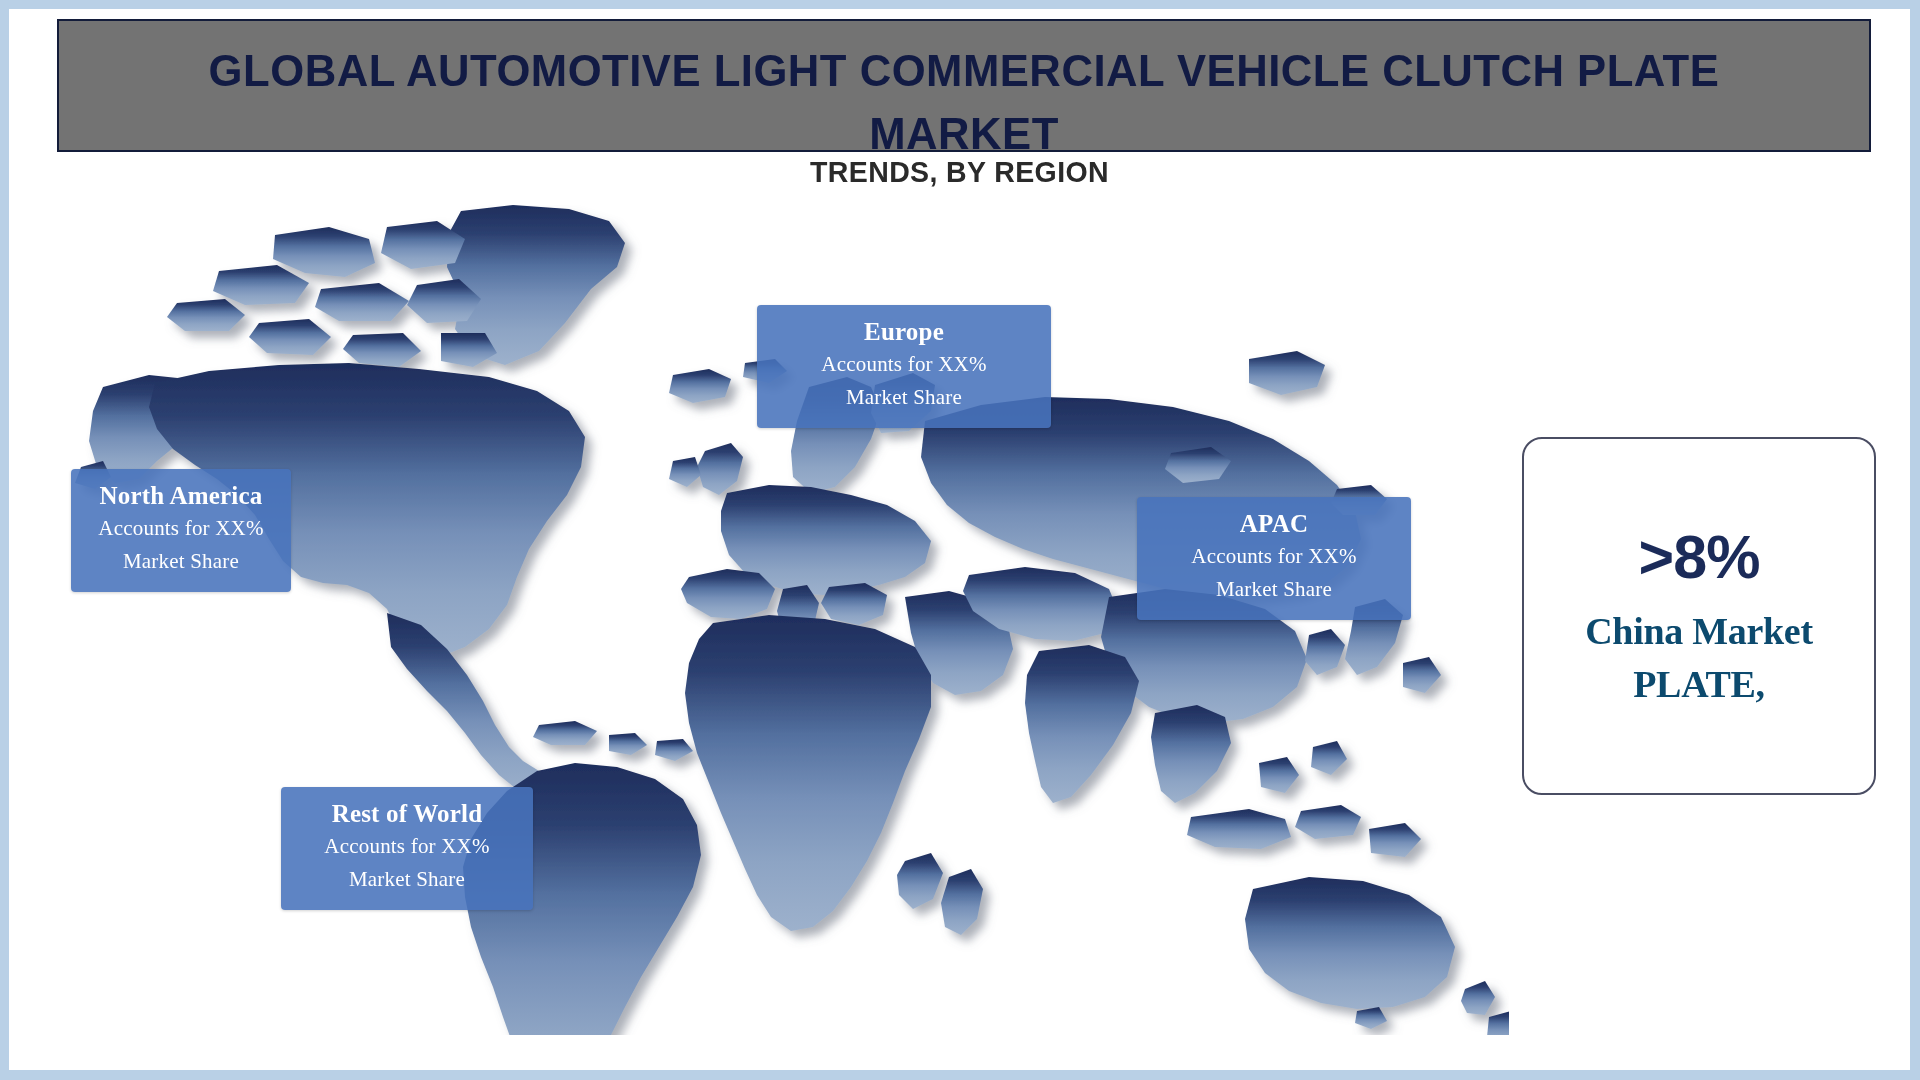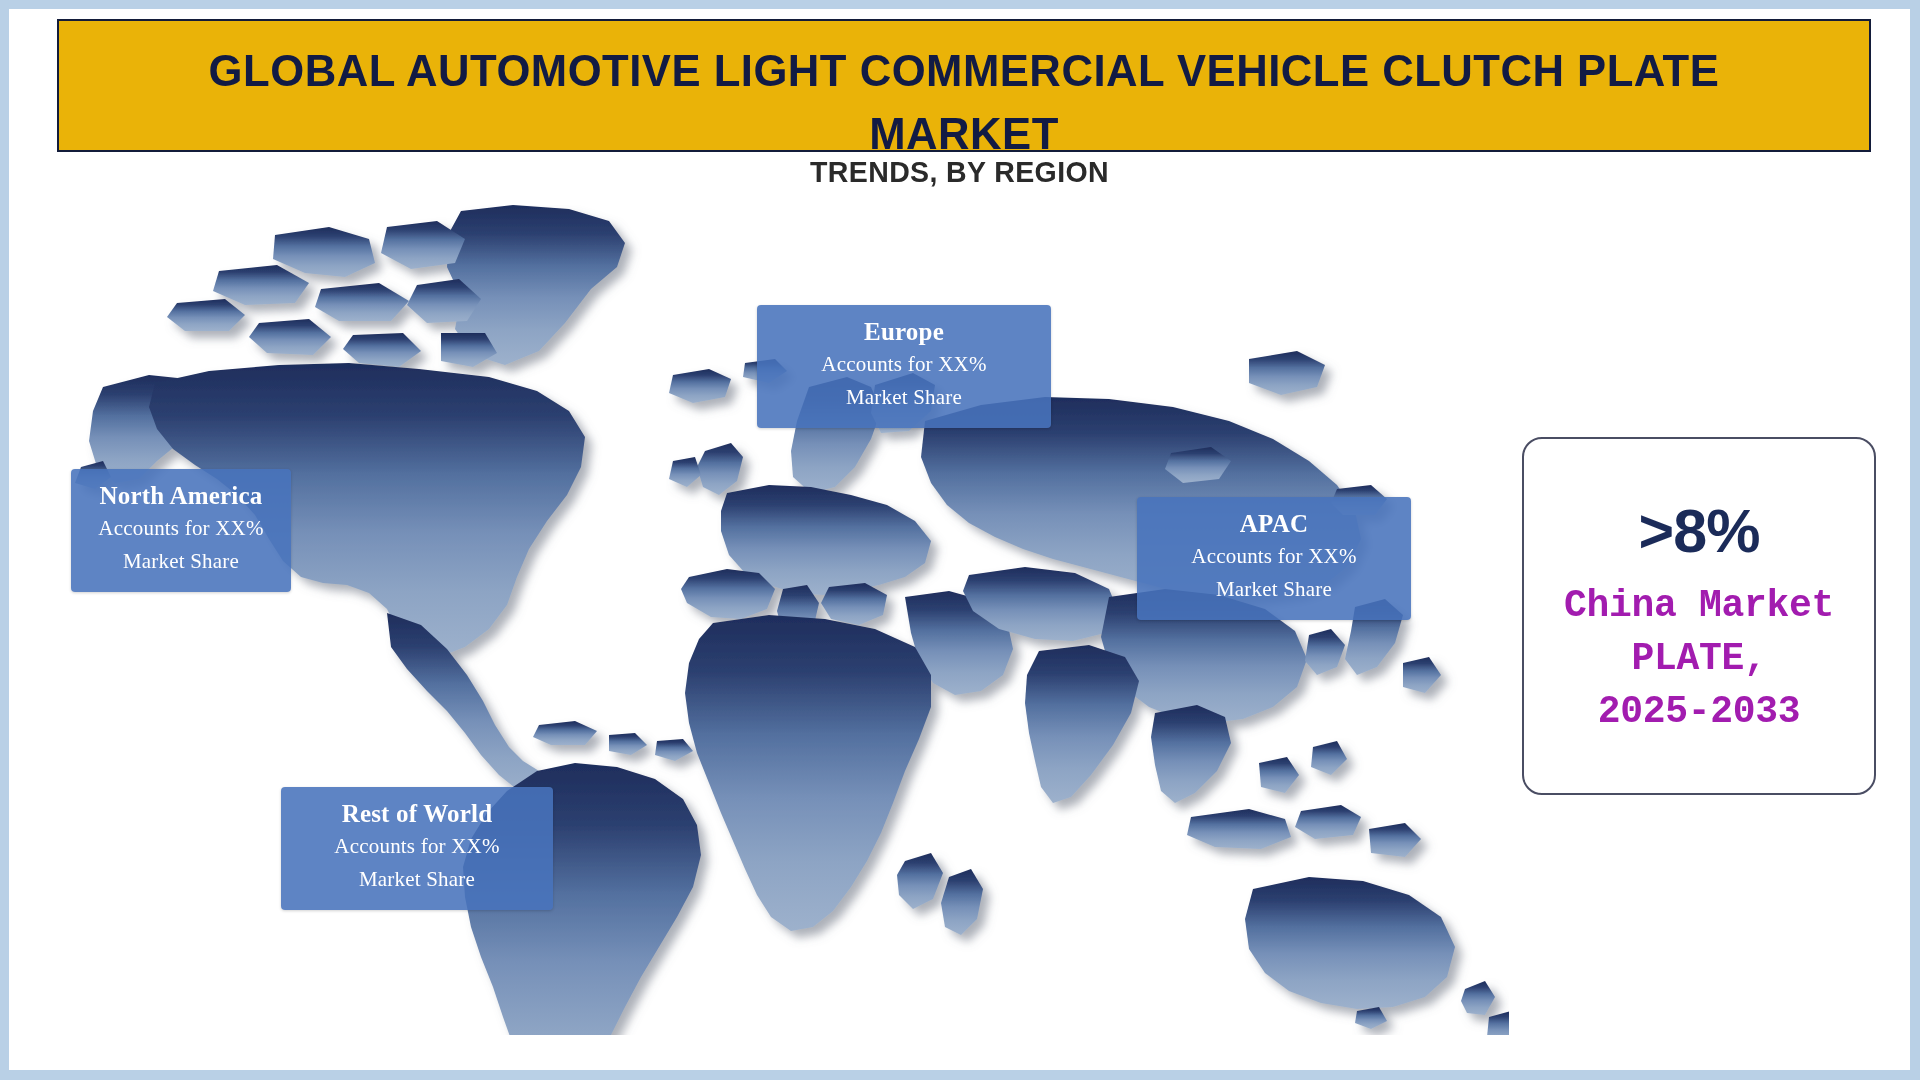--- a/index.html
+++ b/index.html
@@ -20,21 +20,21 @@
     border-top-width:9px;
     border-left-width:9px;
   }
 
   
   #title-box {
     position:absolute;
     left:48px; top:10px;
     width:1814px; height:133px;
     border:2px solid #131c3a;
-    background:#eab308;
+    background:#737373;
     display:flex; flex-direction:column;
     align-items:center; justify-content:flex-start;
     padding-top:18px;
   }
   #title-text {
     font-family:"Liberation Sans", sans-serif;
     font-weight:bold;
     font-size:45px;
     line-height:63px;
     letter-spacing:0.5px;
@@ -85,21 +85,21 @@
   .region-line {
     font-weight:normal;
     font-size:21px;
     line-height:33px;
     letter-spacing:0.2px;
   }
 
   #box-north-america { left:62px;  top:460px; width:220px; }
   #box-europe        { left:748px; top:296px; width:294px; }
   #box-apac          { left:1128px;top:488px; width:274px;text-align:center; }
-  #box-rest-of-world { left:272px; top:778px; width:272px; }
+  #box-rest-of-world { left:272px; top:778px; width:252px; }
 
   
   #cagr-box {
     position:absolute;
     left:1513px; top:428px;
     width:354px; height:358px;
     border:2px solid #4a4d63;
     border-radius:20px;
     background:#ffffff;
     display:flex; flex-direction:column;
@@ -109,25 +109,25 @@
   #cagr-value {
     font-family:"Liberation Sans", sans-serif;
     font-weight:bold;
     font-size:61px;
     line-height:72px;
     color:#1b2b59;
     letter-spacing:-1px;
     margin-bottom:12px;
   }
   .cagr-line {
-    font-family:Liberation Mono, monospace;
+    font-family:Liberation Serif, serif;
     font-weight:bold;
     font-size:38px;
     line-height:53px;
-    color:#a21caf;
+    color:#0c4a6e;
     letter-spacing:-0.3px;
     text-align:right;
     white-space:nowrap;
   }
 </style>
 </head>
 <body>
 
 <div id="page">
 
@@ -259,16 +259,15 @@
   <div class="region-box" id="box-rest-of-world">
     <div class="region-title">Rest of World</div>
     <div class="region-line">Accounts for XX%</div>
     <div class="region-line">Market Share</div>
   </div>
 
   <div id="cagr-box">
     <div id="cagr-value">&gt;8%</div>
     <div class="cagr-line">China Market</div>
     <div class="cagr-line">PLATE,</div>
-    <div class="cagr-line">2025-2033</div>
   </div>
 
 </div>
 
 </body></html>

